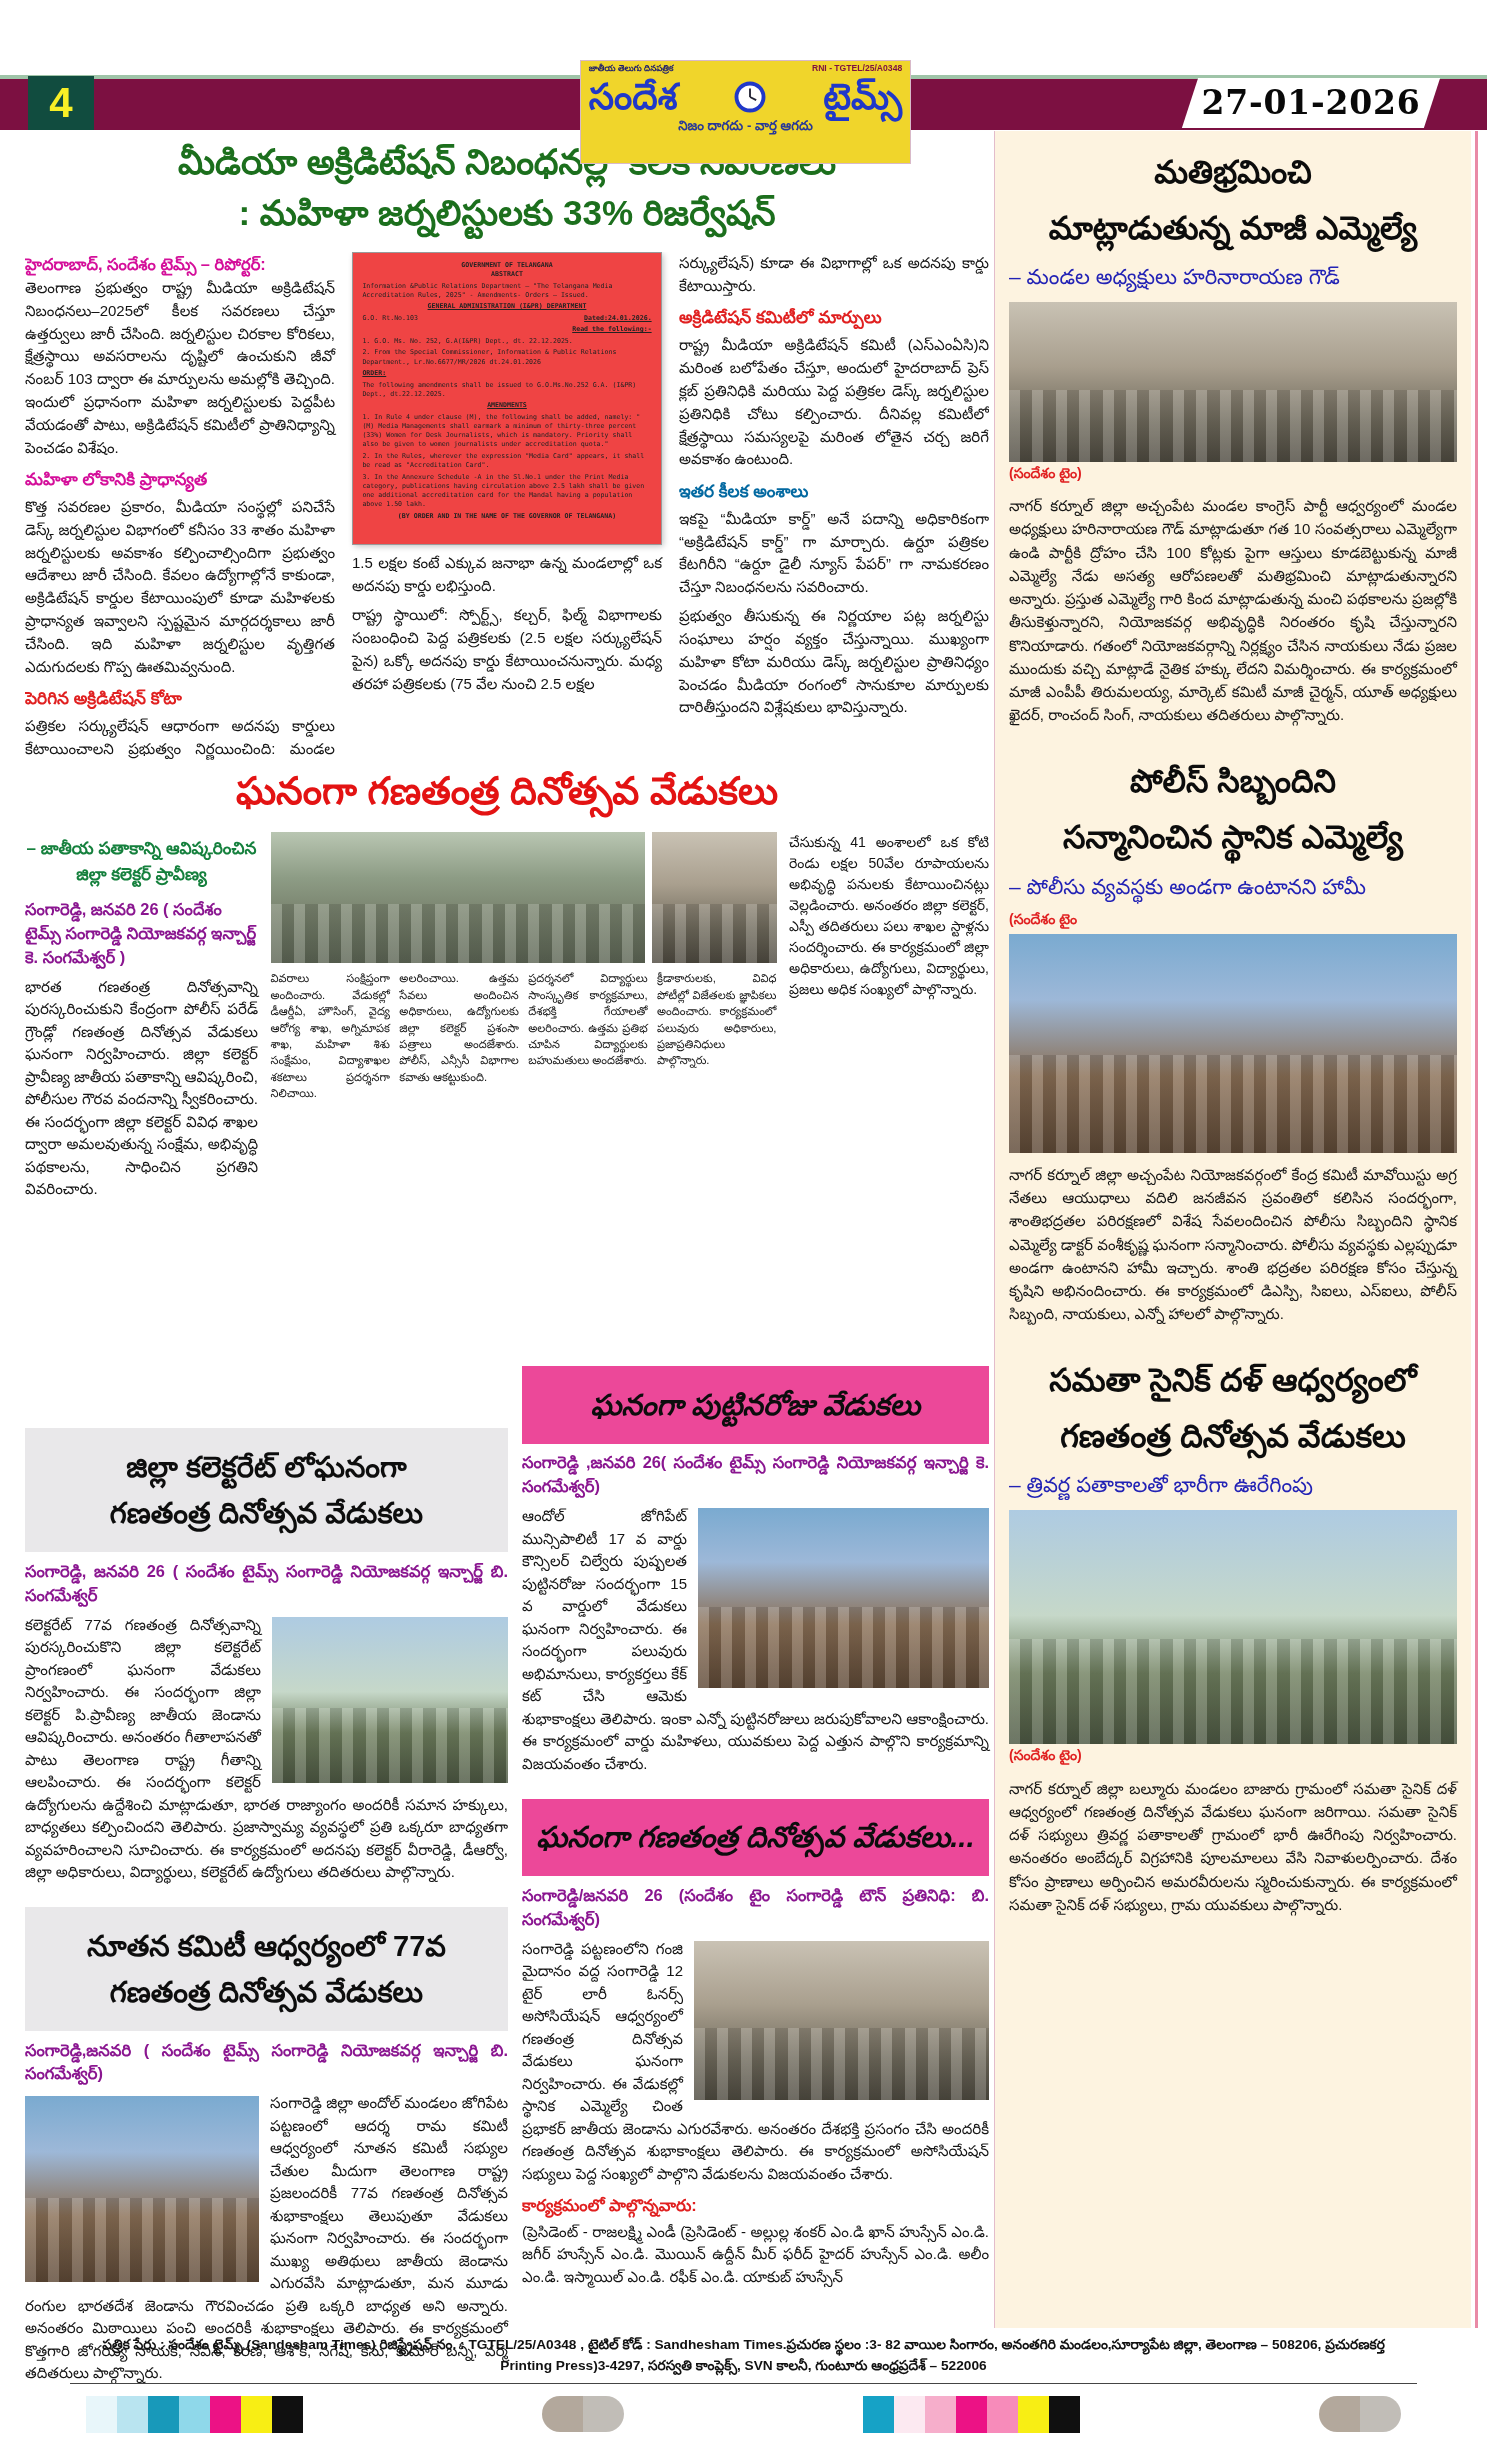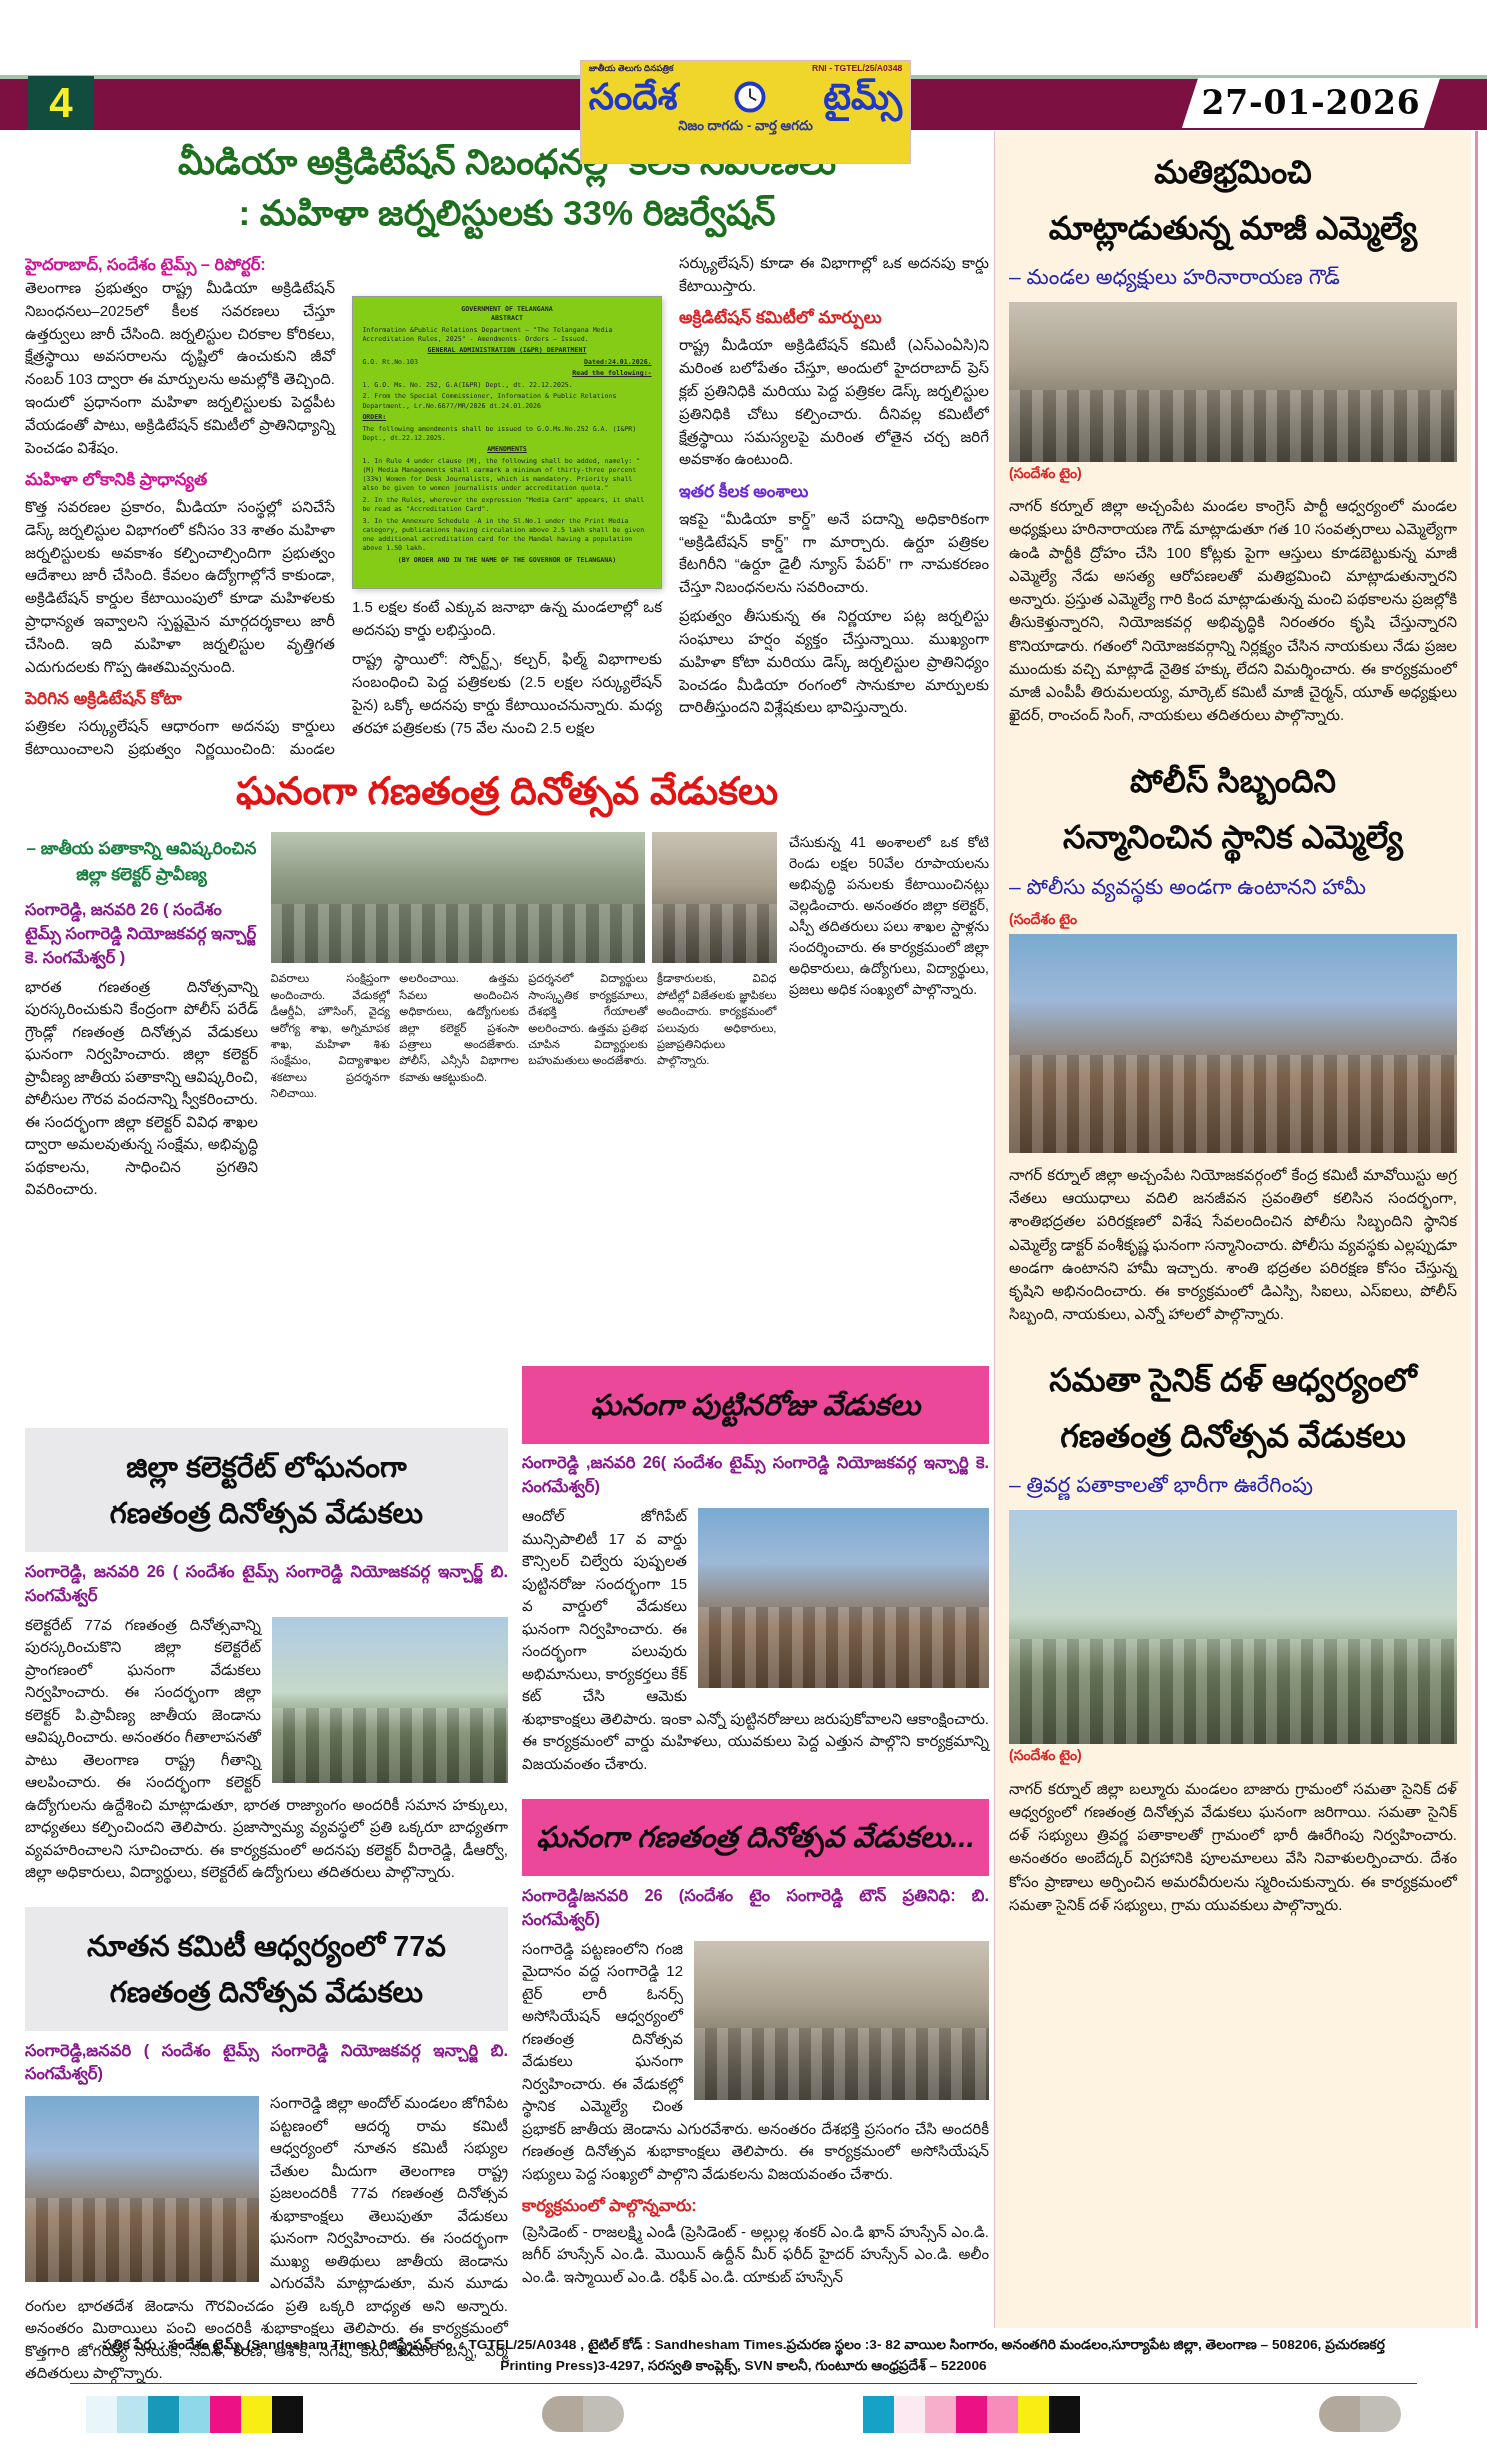--- a/index.html
+++ b/index.html
@@ -21,26 +21,26 @@
   .clock{display:inline-block;width:34px;height:34px;}
   .mast-tag{font-size:13.3px;font-weight:700;color:#283898;margin-top:1.6px;}
   
   .lead-h{position:absolute;top:137px;left:25px;width:964px;text-align:center;color:#1c6f1d;
           font-weight:800;font-size:35px;line-height:1.45;}
   .lead-cols{position:absolute;top:252px;left:25px;width:964px;display:flex;gap:17px;height:509px;overflow:hidden;}
   .col{flex:1;font-size:15px;line-height:1.52;text-align:justify;}
   .lead-in{color:#d40f9a;font-weight:700;font-size:16.4px;}
   .sub-mag{color:#d40f9a;font-weight:700;font-size:17px;margin:7.8px 0 3.1px;}
   .sub-red{color:#e02020;font-weight:700;font-size:17px;margin:7.8px 0 3.1px;}
-  .sub-blue{color:#6d28d9;font-weight:700;font-size:17px;margin:7.8px 0 3.1px;}
+  .sub-blue{color:#0369a1;font-weight:700;font-size:17px;margin:7.8px 0 3.1px;}
   .para{margin:0 0 6.2px;}
   
-  .go-doc{background:#84cc16;border:0.8px solid #9a9a9a;box-shadow:1.6px 2.3px 6.2px rgba(0,0,0,.25);
+  .go-doc{background:#ef4444;border:0.8px solid #9a9a9a;box-shadow:1.6px 2.3px 6.2px rgba(0,0,0,.25);
           font-family:"DejaVu Sans Mono",monospace;font-size:6.6px;line-height:1.4;color:#222;
-          padding:7.8px 9.4px;height:275px;overflow:hidden;margin-bottom:7.8px;text-align:left;margin-top:44px;}
+          padding:7.8px 9.4px;height:275px;overflow:hidden;margin-bottom:7.8px;text-align:left;}
   .go-c{text-align:center;font-weight:700;}
   .go-u{text-decoration:underline;font-weight:700;}
   .go-row{display:flex;justify-content:space-between;margin:2.3px 0;}
   .go-doc p{margin:2.3px 0;}
   
   .rep{position:absolute;top:769px;left:25px;width:964px;}
   .rep-h{text-align:center;color:#e31313;font-weight:800;font-size:38px;line-height:1.2;}
   .rep-row{display:flex;gap:12.5px;margin-top:17px;height:437px;overflow:hidden;}
   .rep-left{width:233px;flex:none;}
   .rep-byline{color:#15803d;font-weight:700;font-size:17px;text-align:center;line-height:1.5;margin:4.7px 0 11px;}

